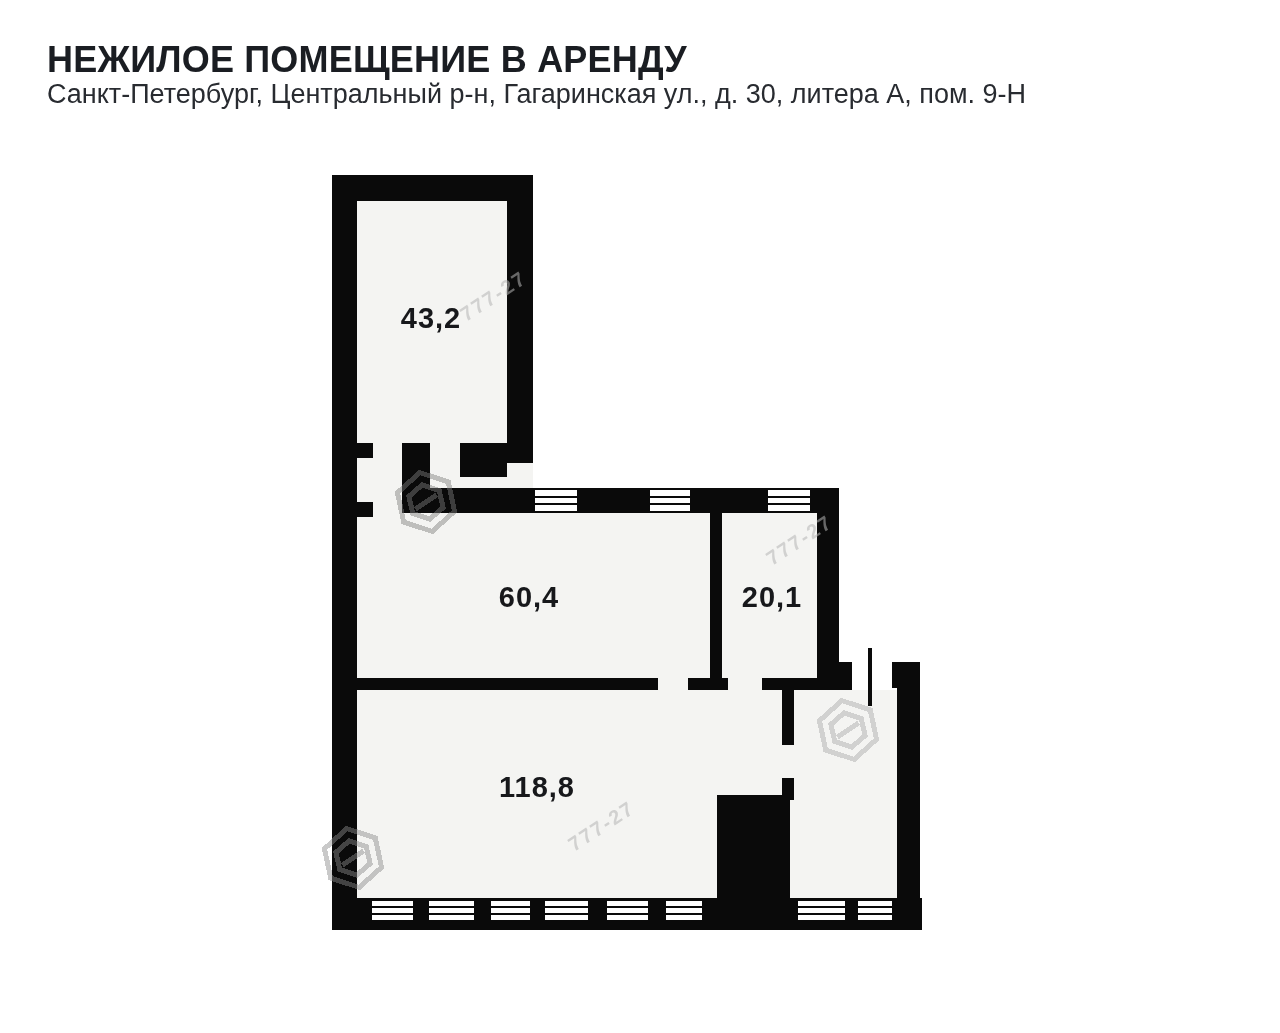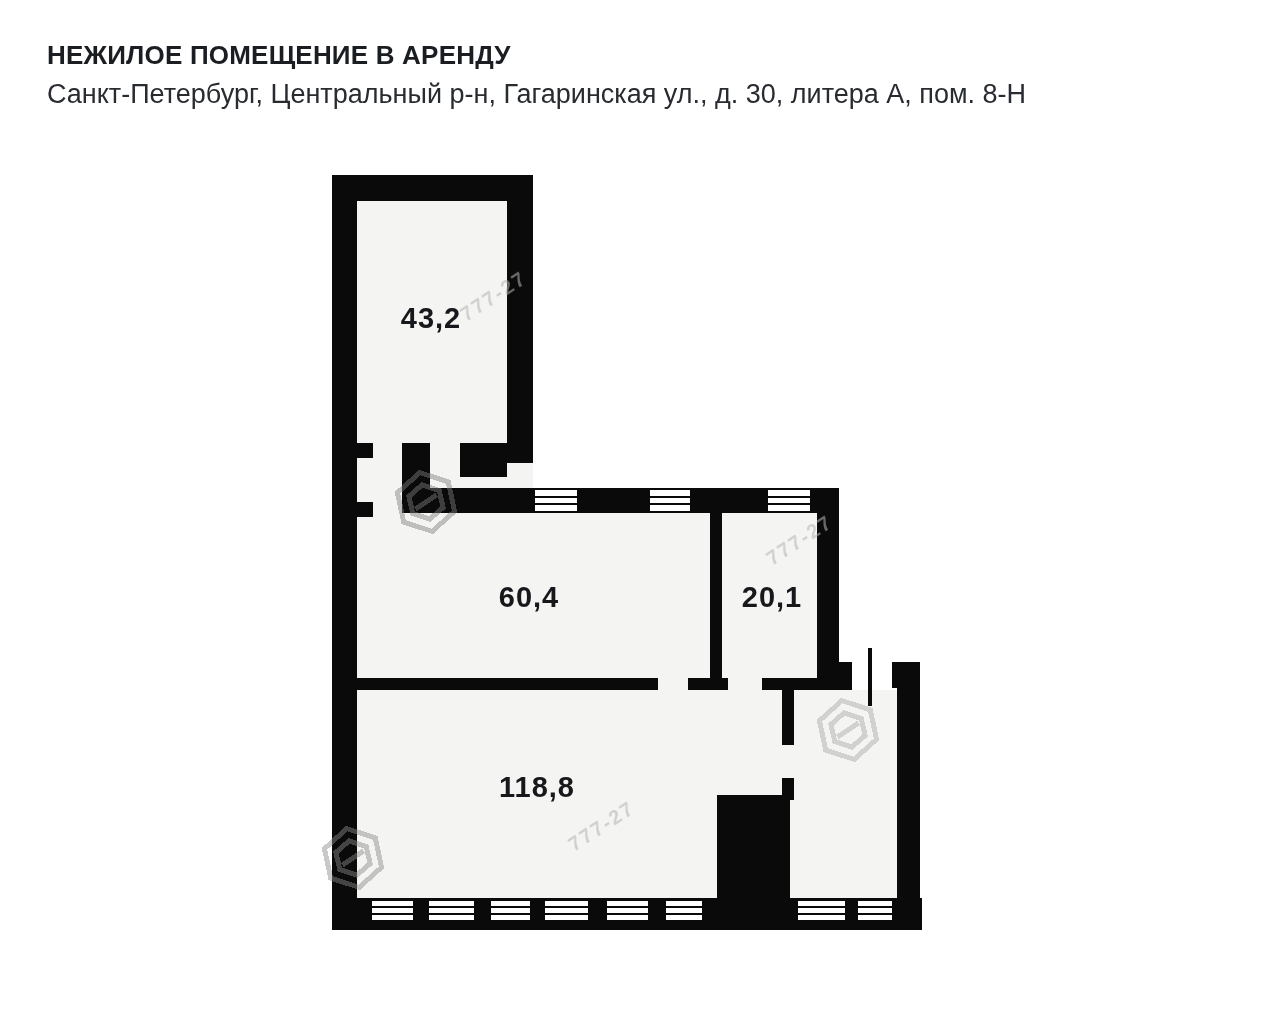--- a/index.html
+++ b/index.html
@@ -3,21 +3,21 @@
 <meta charset="utf-8">
 <style>
   html,body{margin:0;padding:0;background:#ffffff;}
   body{
     width:1280px;height:1033px;position:relative;overflow:hidden;
     font-family:"Liberation Sans","DejaVu Sans",sans-serif;
   }
   .header{position:absolute;left:47px;top:0;width:1200px;}
   .title{
     position:absolute;left:0;top:42px;margin:0;
-    font-size:26px;font-weight:bold;line-height:1;color:#1a1d22;
+    font-size:36px;font-weight:bold;line-height:1;color:#1a1d22;
     letter-spacing:.2px;white-space:nowrap;
   }
   .subtitle{
     position:absolute;left:0;top:80px;margin:0;
     font-size:27px;font-weight:400;line-height:1.1;color:#282b30;
     white-space:nowrap;
   }
   svg.plan{position:absolute;left:0;top:0;}
   .floor{fill:#f4f4f2;}
   .wall{fill:#0a0a0a;}
@@ -32,21 +32,21 @@
     font-family:"Liberation Sans","DejaVu Sans",sans-serif;
     font-size:20px;font-weight:bold;fill:#b5b5b5;opacity:.55;letter-spacing:2px;
   }
   .hex{fill:none;stroke-width:5;opacity:.45;}
 </style>
 </head>
 <body>
 
 <div class="header">
   <h1 class="title">НЕЖИЛОЕ ПОМЕЩЕНИЕ В АРЕНДУ</h1>
-  <p class="subtitle">Санкт-Петербург, Центральный р-н, Гагаринская ул., д. 30, литера А, пом. 8-Н</p>
+  <p class="subtitle">Санкт-Петербург, Центральный р-н, Гагаринская ул., д. 30, литера А, пом. 9-Н</p>
 </div>
 
 <svg class="plan" width="1280" height="1033" viewBox="0 0 1280 1033" shape-rendering="crispEdges">
 
   <g>
     <rect class="floor" x="357" y="201" width="150" height="242"></rect>
     <rect class="floor" x="357" y="443" width="45" height="70"></rect>
     <rect class="floor" x="430" y="443" width="103" height="45"></rect>
     <rect class="floor" x="357" y="513" width="353" height="165"></rect>
     <rect class="floor" x="722" y="513" width="95" height="165"></rect>

